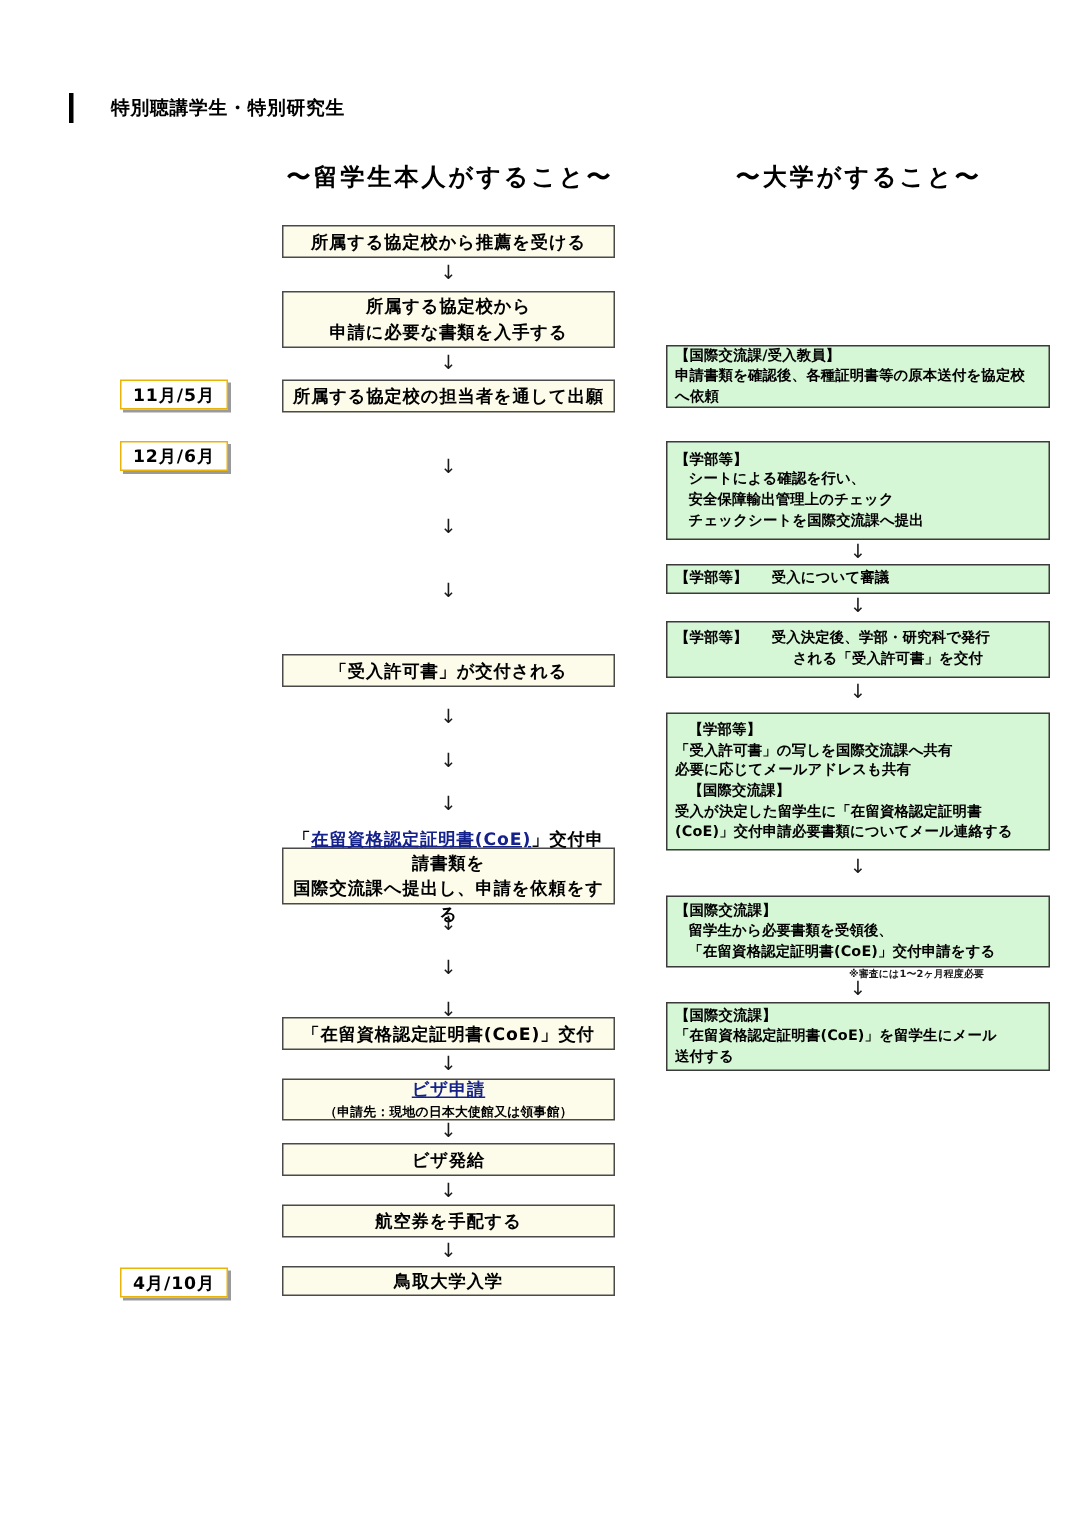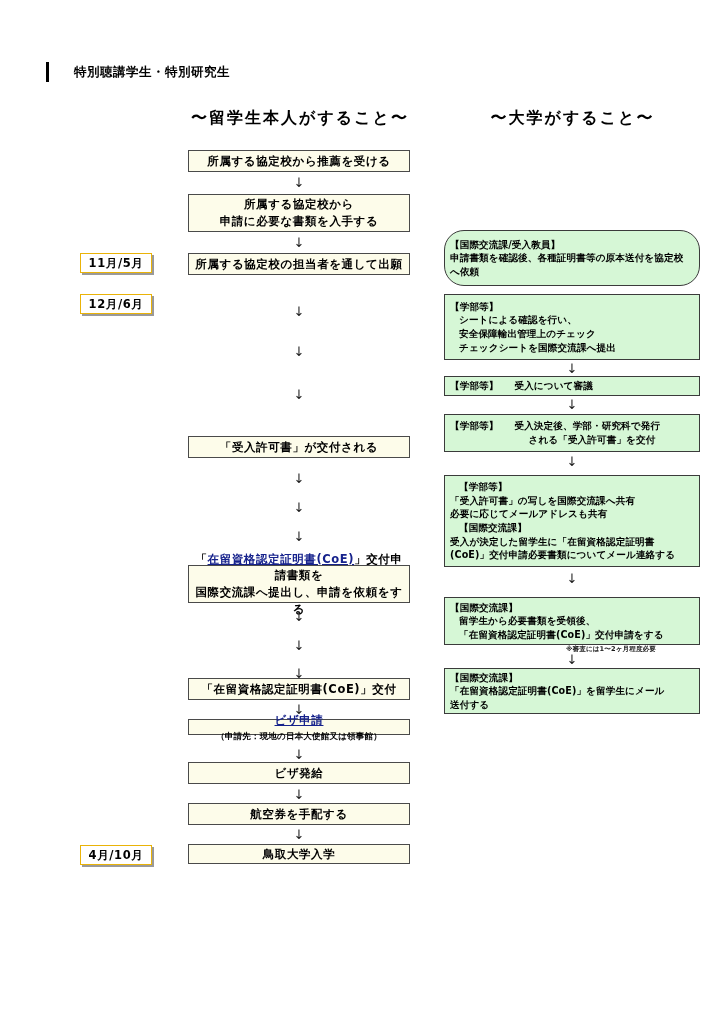--- a/index.html
+++ b/index.html
@@ -194,21 +194,21 @@
 <div class="arrow arrow-left" style="top:610px;">↓</div>
 <div class="arrow arrow-left" style="top:639px;">↓</div>
 <div class="arrow arrow-left" style="top:667px;">↓</div>
 
 <div class="node box-left" style="top:678px; height:22px;">
   <div>「在留資格認定証明書(CoE)」交付</div>
 </div>
 
 <div class="arrow arrow-left" style="top:703px;">↓</div>
 
-<div class="node box-left" style="top:719px; height:16px;">
+<div class="node box-left" style="top:719px; height:28px;">
   <div class="link">ビザ申請</div>
   <div class="sub">（申請先：現地の日本大使館又は領事館）</div>
 </div>
 
 <div class="arrow arrow-left" style="top:748px;">↓</div>
 
 <div class="node box-left" style="top:762px; height:22px;">
   <div>ビザ発給</div>
 </div>
 
@@ -217,21 +217,21 @@
 <div class="node box-left" style="top:803px; height:22px;">
   <div>航空券を手配する</div>
 </div>
 
 <div class="arrow arrow-left" style="top:828px;">↓</div>
 
 <div class="node box-left" style="top:844px; height:20px;">
   <div>鳥取大学入学</div>
 </div>
 
-<div class="node box-right" style="top:230px; height:56px;border-radius:20px;">
+<div class="node box-right" style="top:230px; height:42px;">
   <div>【国際交流課/受入教員】</div>
   <div>申請書類を確認後、各種証明書等の原本送付を協定校</div>
   <div>へ依頼</div>
 </div>
 
 <div class="node box-right" style="top:294px; height:66px;">
   <div>【学部等】</div>
   <div class="indent1">シートによる確認を行い、</div>
   <div class="indent1">安全保障輸出管理上のチェック</div>
   <div class="indent1">チェックシートを国際交流課へ提出</div>

